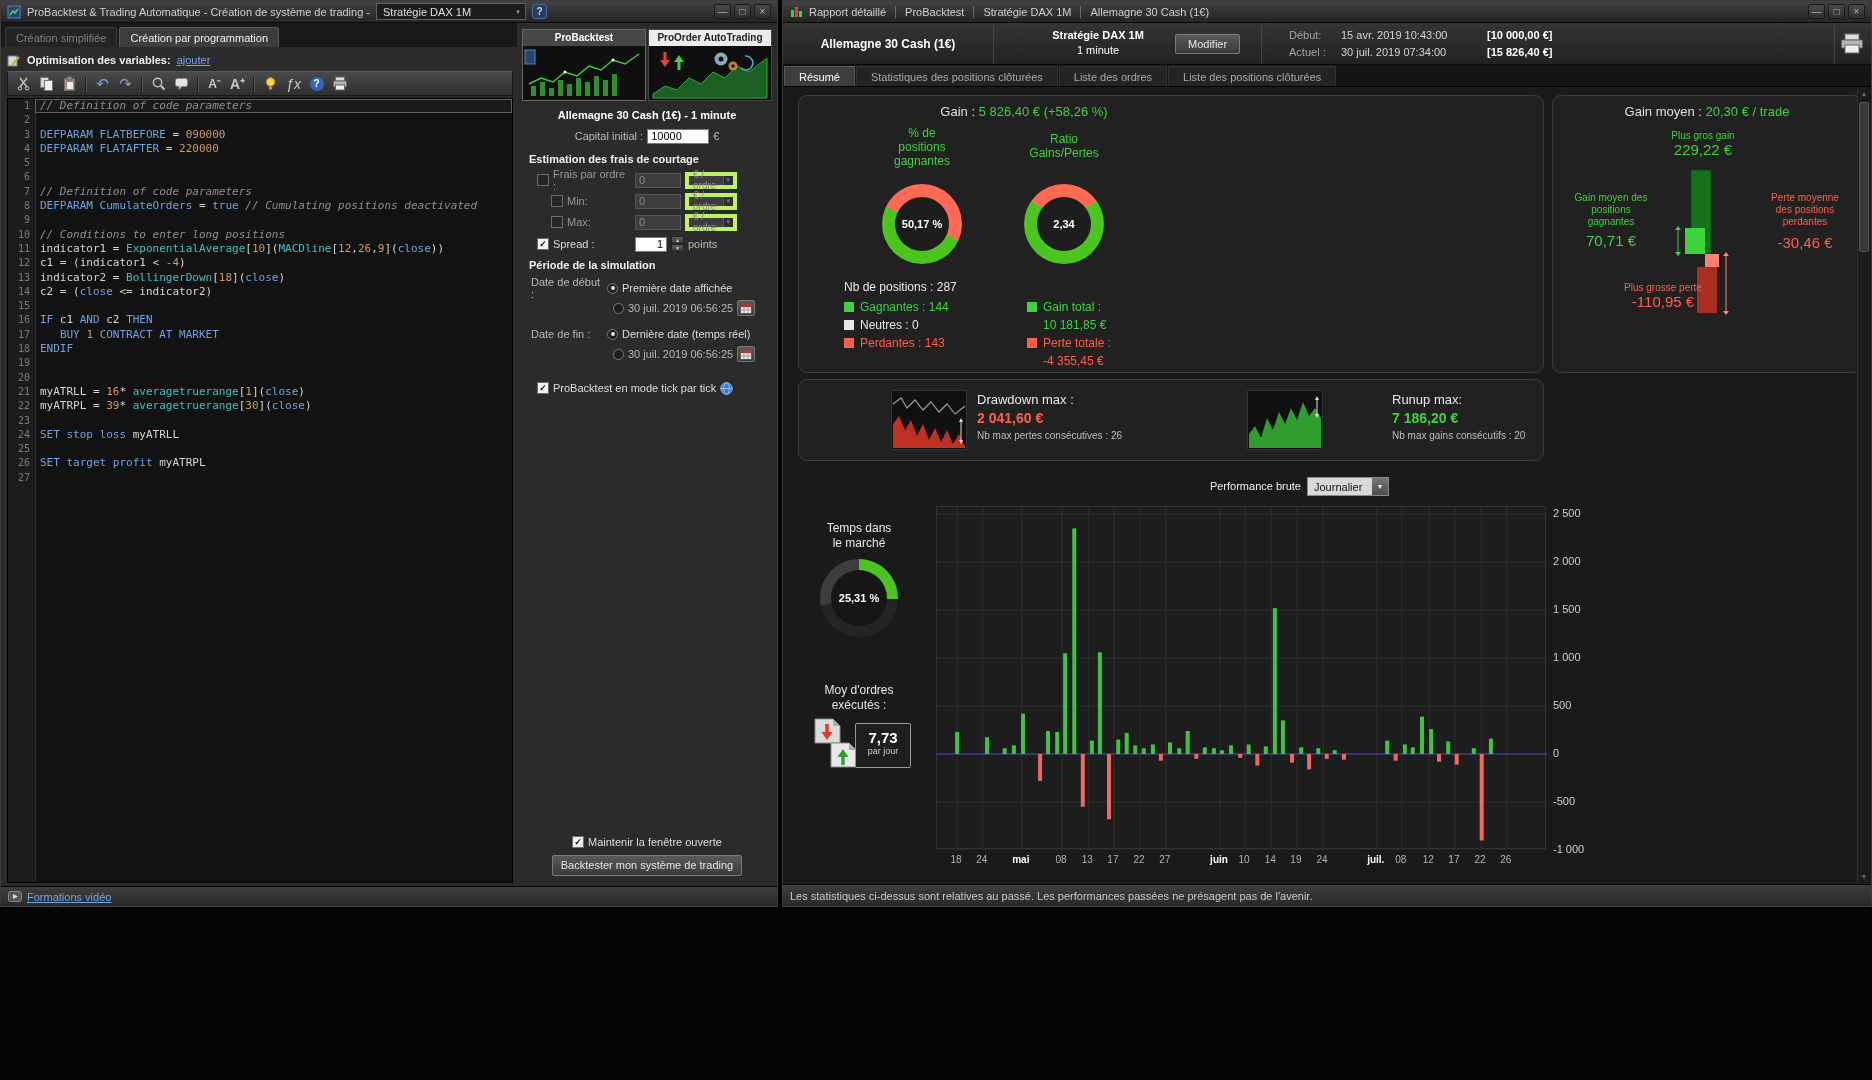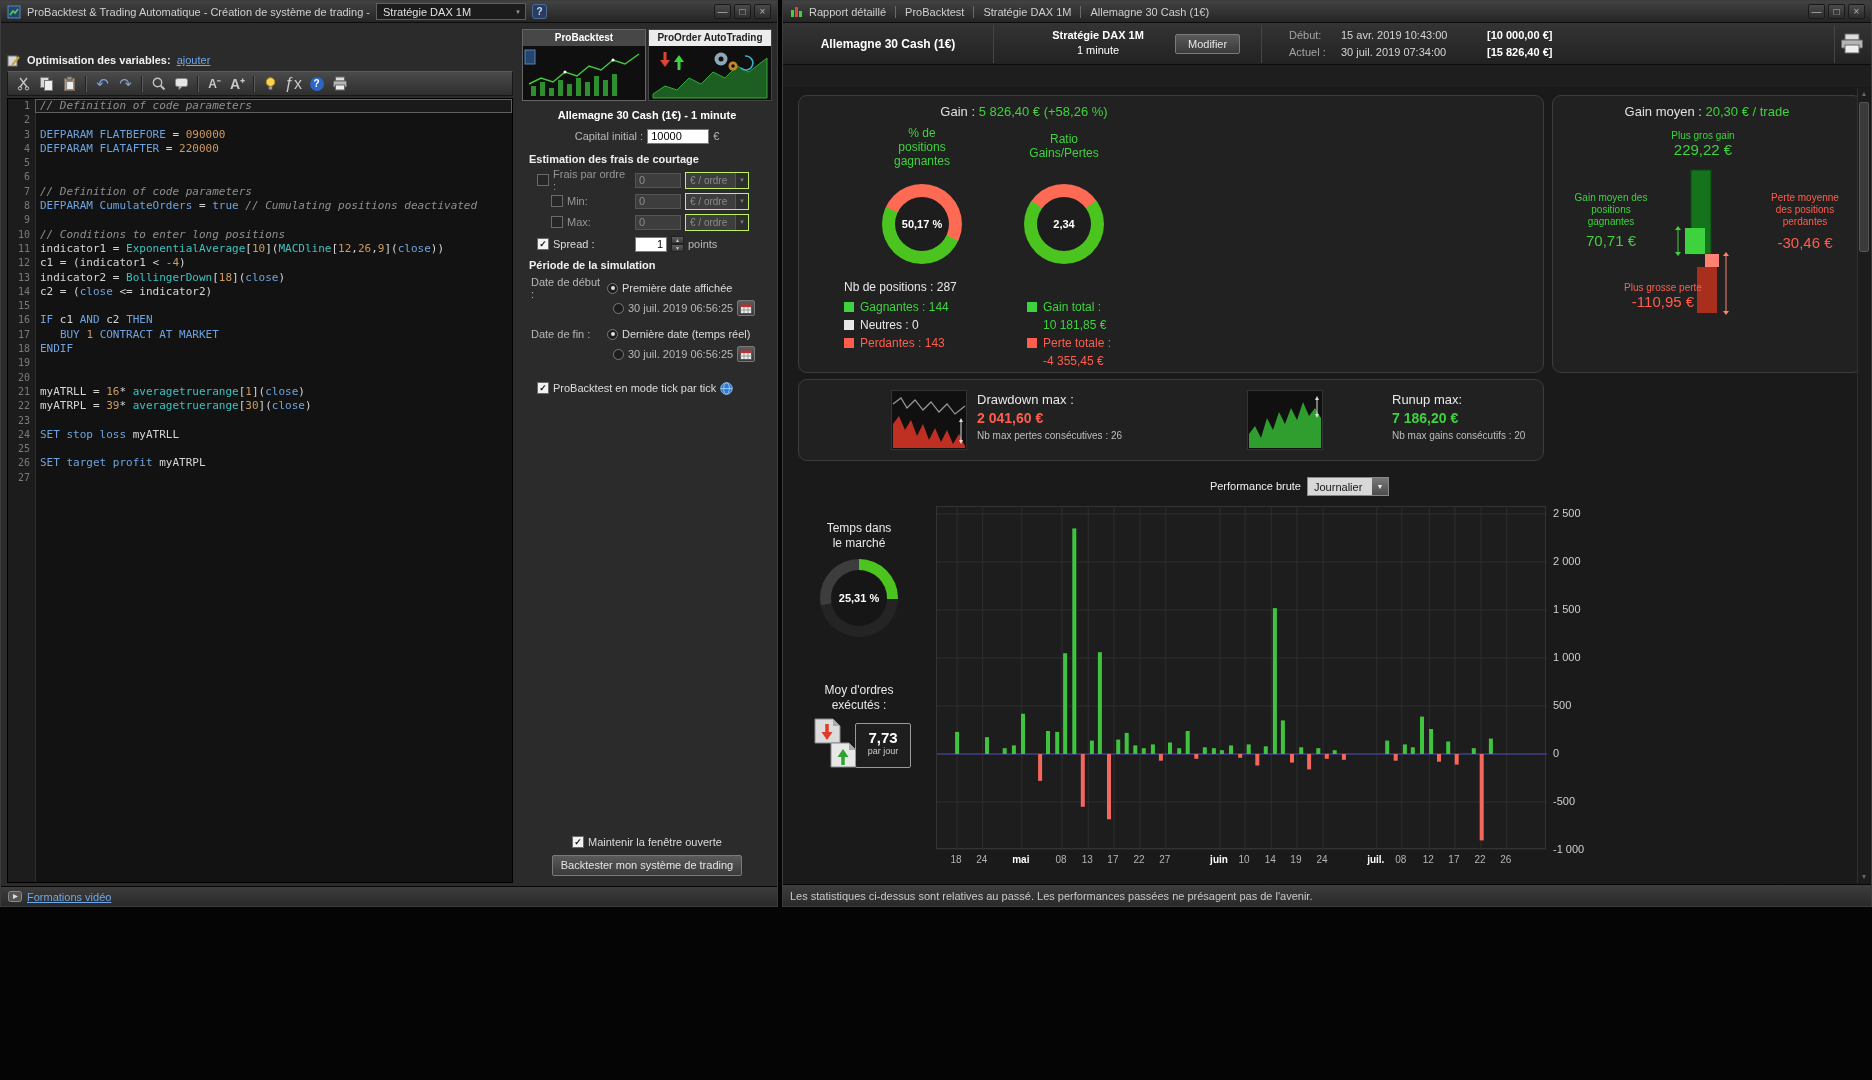--- a/index.html
+++ b/index.html
@@ -53,21 +53,21 @@
 .lab{color:#b8b8b8}
 .lab.dim{color:#969696}
 .lab.lt2{color:#dcdcdc}
 .cb{width:12px;height:12px;background:#262626;border:1px solid #6a6a6a;display:inline-flex;align-items:center;justify-content:center;flex:none;font-size:9px;color:#111}
 .cb.on{background:#f2f2f2;font-weight:bold}
 .radio{width:11px;height:11px;border-radius:50%;background:#1d1d1d;border:1px solid #7a7a7a;display:inline-block;position:relative;flex:none}
 .radio.on::after{content:'';position:absolute;inset:2.5px;border-radius:50%;background:#e0e0e0}
 .inp{height:15px;background:#fff;border:1px solid #7a7a7a;font:11px "Liberation Sans",sans-serif;color:#000;padding:0 3px;width:62px}
 .inp.dis{background:#3d3d3d;border-color:#555;color:#8a8a8a;width:46px}
 .inp.small{width:32px;text-align:right}
-.selbox{height:17px;background:#3d3d3d;border:1px solid #bef264;color:#8a8a8a;font-size:10px;display:inline-flex;align-items:center;padding-left:4px;width:64px}
+.selbox{height:17px;background:#3d3d3d;border:4px solid #bef264;color:#8a8a8a;font-size:10px;display:inline-flex;align-items:center;padding-left:4px;width:52px}
 .selbox .arr{margin-left:auto;width:13px;height:100%;background:#2e2e2e;color:#777;font-size:6px;display:flex;align-items:center;justify-content:center;border-left:1px solid #555}
 .spin{display:inline-flex;flex-direction:column;width:13px;height:16px}
 .spin span{flex:1;background:linear-gradient(#5c5c5c,#3a3a3a);border:1px solid #222;color:#ccc;font-size:5px;line-height:6px;text-align:center}
 .calbtn{width:18px;height:16px;background:linear-gradient(#5c5c5c,#3a3a3a);border:1px solid #777;border-radius:2px;display:inline-flex;align-items:center;justify-content:center}
 .btn{background:linear-gradient(#5a5a5a,#3a3a3a);border:1px solid #7a7a7a;border-radius:2px;color:#e5e5e5;font-size:11px;text-align:center;line-height:19px;cursor:default}
 .backtest-btn{position:absolute;left:31px;top:828px;width:190px;height:21px}
 .keep-row{top:806px;justify-content:center;padding-left:0}
 
 .statusbar{position:absolute;left:0;right:0;bottom:0;height:20px;background:linear-gradient(#3d3d3d,#292929);border-top:1px solid #060606;display:flex;align-items:center;gap:5px;padding:0 7px;font-size:11px;color:#c9c9c9}
 .statusbar a{color:#6fa8e8;text-decoration:underline}
@@ -148,20 +148,24 @@
         <span class="arr">▼</span>
       </span>
       <span class="help-badge">?</span>
       <span class="winbtns">
         <span class="winbtn">—</span>
         <span class="winbtn">□</span>
         <span class="winbtn">×</span>
       </span>
     </div>
 
+    <div class="lw-tabs">
+      <div class="lwtab off">Création simplifiée</div>
+      <div class="lwtab on">Création par programmation</div>
+    </div>
 
     <div class="code-panel">
       <div class="opt-row">
         <svg width="14" height="13">
             <rect x="1" y="2" width="9" height="10" fill="#d8d8d8" stroke="#777"></rect>
             <line x1="5" y1="11" x2="12" y2="3" stroke="#caa33a" stroke-width="2"></line>
           </svg>
         <span class="opt-label">Optimisation des variables:</span>
         <a class="opt-link">ajouter</a>
       </div>
@@ -205,21 +209,21 @@
         <span class="tbsep"></span>
         <span class="tbi" style="font-size:12px;font-weight:bold">A⁻</span>
         <span class="tbi" style="font-size:14px;font-weight:bold">A⁺</span>
         <span class="tbsep"></span>
         <span class="tbi">
             <svg width="15" height="15">
               <circle cx="7.5" cy="6" r="4.3" fill="#ffd24a" stroke="#aa8a2a"></circle>
               <rect x="5.8" y="10.5" width="3.4" height="3" fill="#999"></rect>
             </svg>
           </span>
-        <span class="tbi" style="font-size:16px">ƒx</span>
+        <span class="tbi" style="font-style:italic;font-size:14px">ƒx</span>
         <span class="tbi">
             <span style="width:14px;height:14px;border-radius:50%;background:#2d66c4;color:#fff;font-size:10px;font-weight:bold;display:flex;align-items:center;justify-content:center">?</span>
           </span>
         <span class="tbi">
             <svg width="16" height="15">
               <rect x="3.5" y="1" width="9" height="4" fill="#ddd" stroke="#666"></rect>
               <rect x="1.5" y="5" width="13" height="6" rx="1" fill="#b5b5b5" stroke="#666"></rect>
               <rect x="3.5" y="9" width="9" height="5" fill="#eee" stroke="#666"></rect>
             </svg>
           </span>
@@ -453,20 +457,26 @@
         <span class="a">[15 826,40 €]</span>
       </div>
       <div class="hdiv" style="right:36px"></div>
       <span class="printer"><svg width="24" height="21">
             <rect x="5" y="1" width="14" height="6" fill="#ddd" stroke="#666"></rect>
             <rect x="1.5" y="7" width="21" height="8" rx="1" fill="#b5b5b5" stroke="#666"></rect>
             <rect x="5" y="12" width="14" height="8" fill="#eee" stroke="#666"></rect>
           </svg></span>
     </div>
 
+    <div class="rtabs">
+      <div class="rtab on">Résumé</div>
+      <div class="rtab">Statistiques des positions clôturées</div>
+      <div class="rtab">Liste des ordres</div>
+      <div class="rtab">Liste des positions clôturées</div>
+    </div>
 
     <div class="rcontent">
 
       <div class="box boxA">
         <div class="gain-title">
           <span>Gain : </span><span class="g">5 826,40 € (+58,26 %)</span>
         </div>
         <div class="glabel preline" style="left:43px;top:30px;width:160px">% de
 positions
 gagnantes</div>

